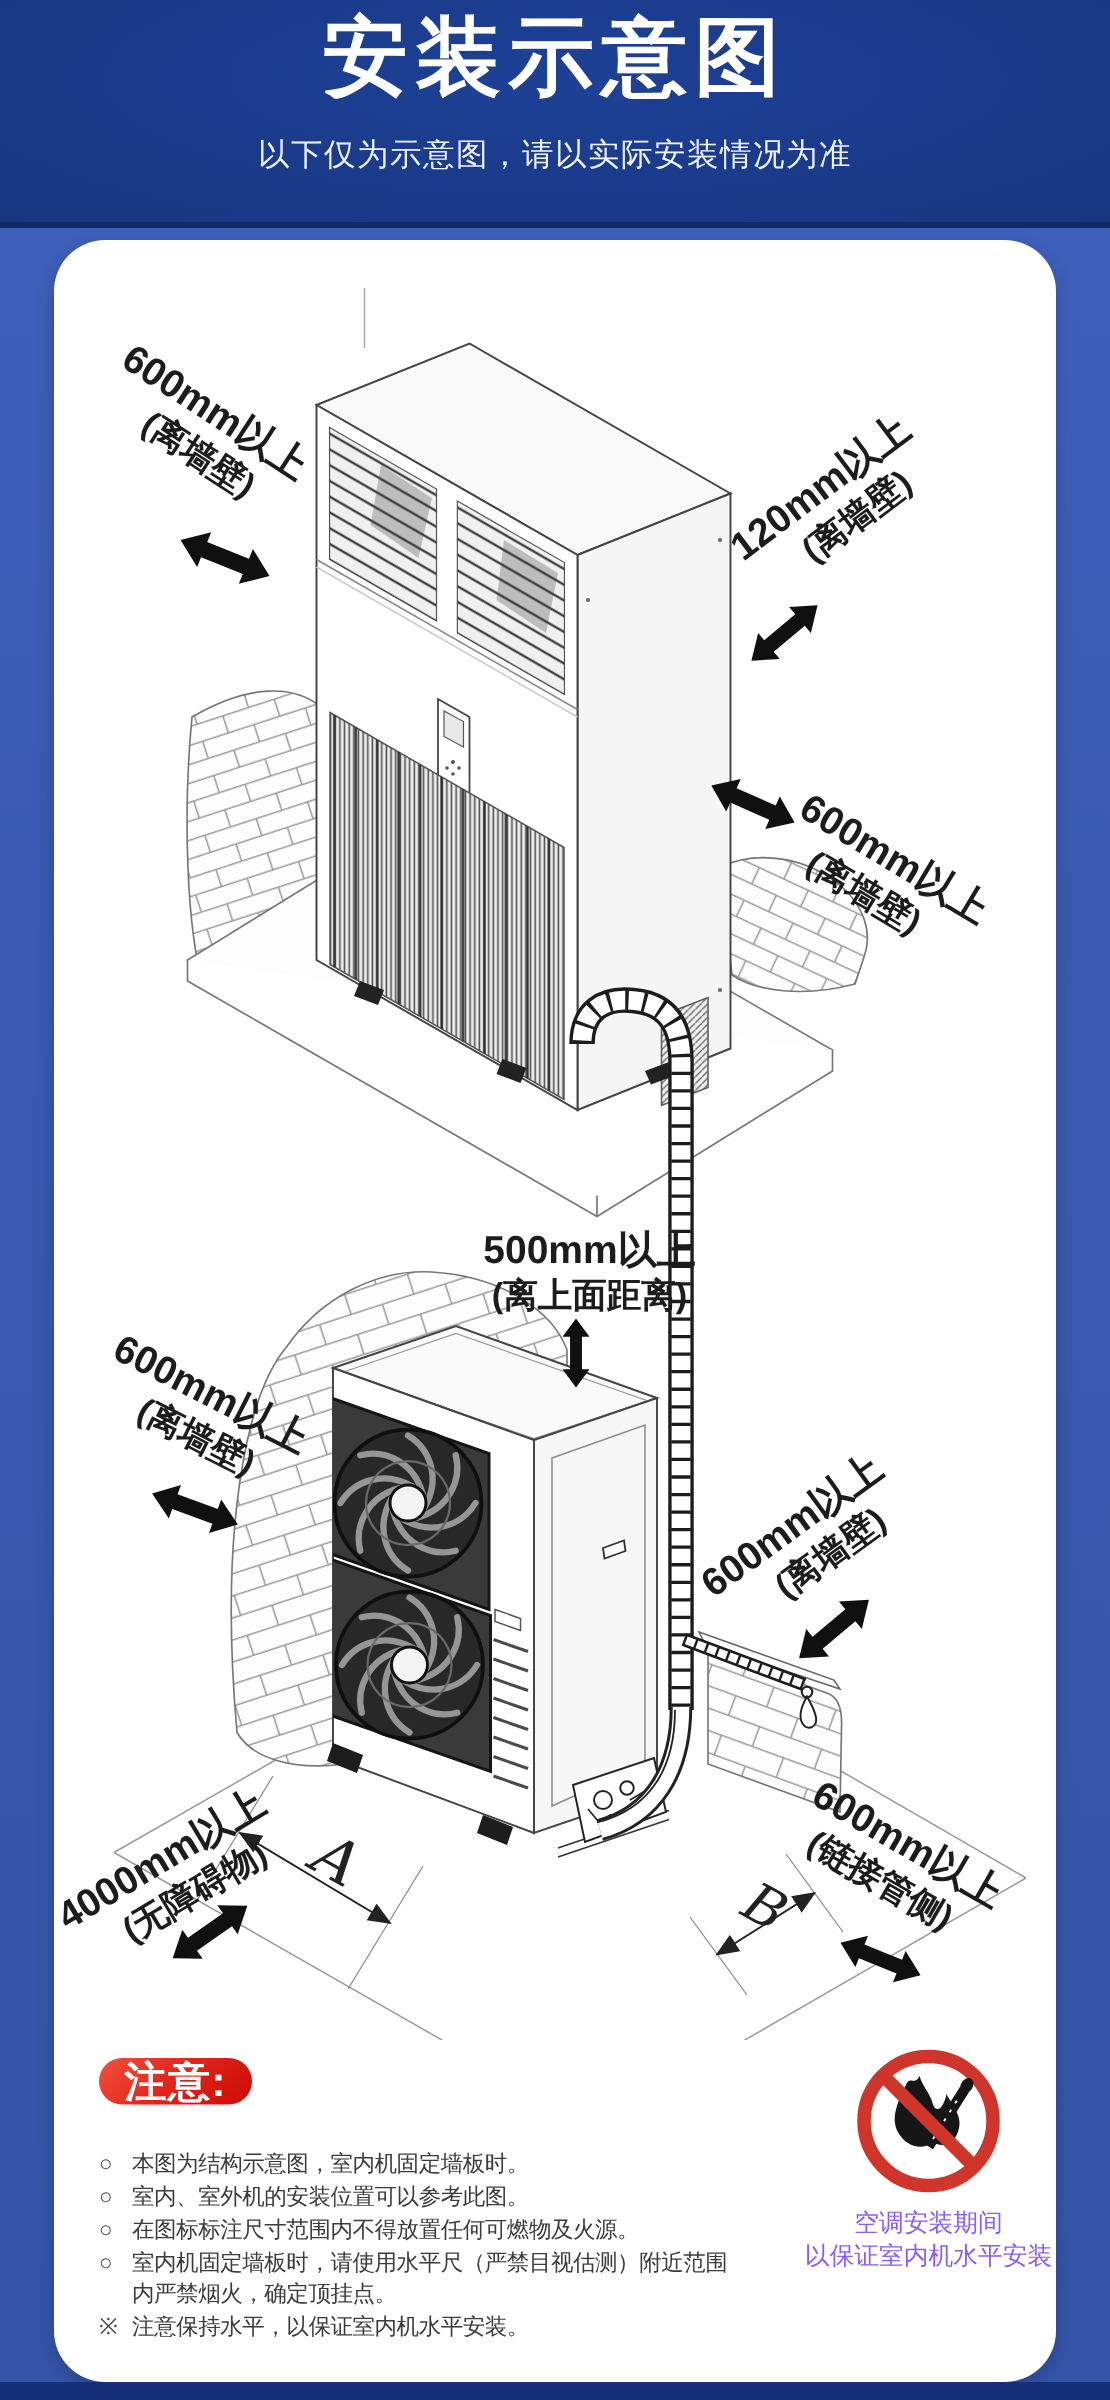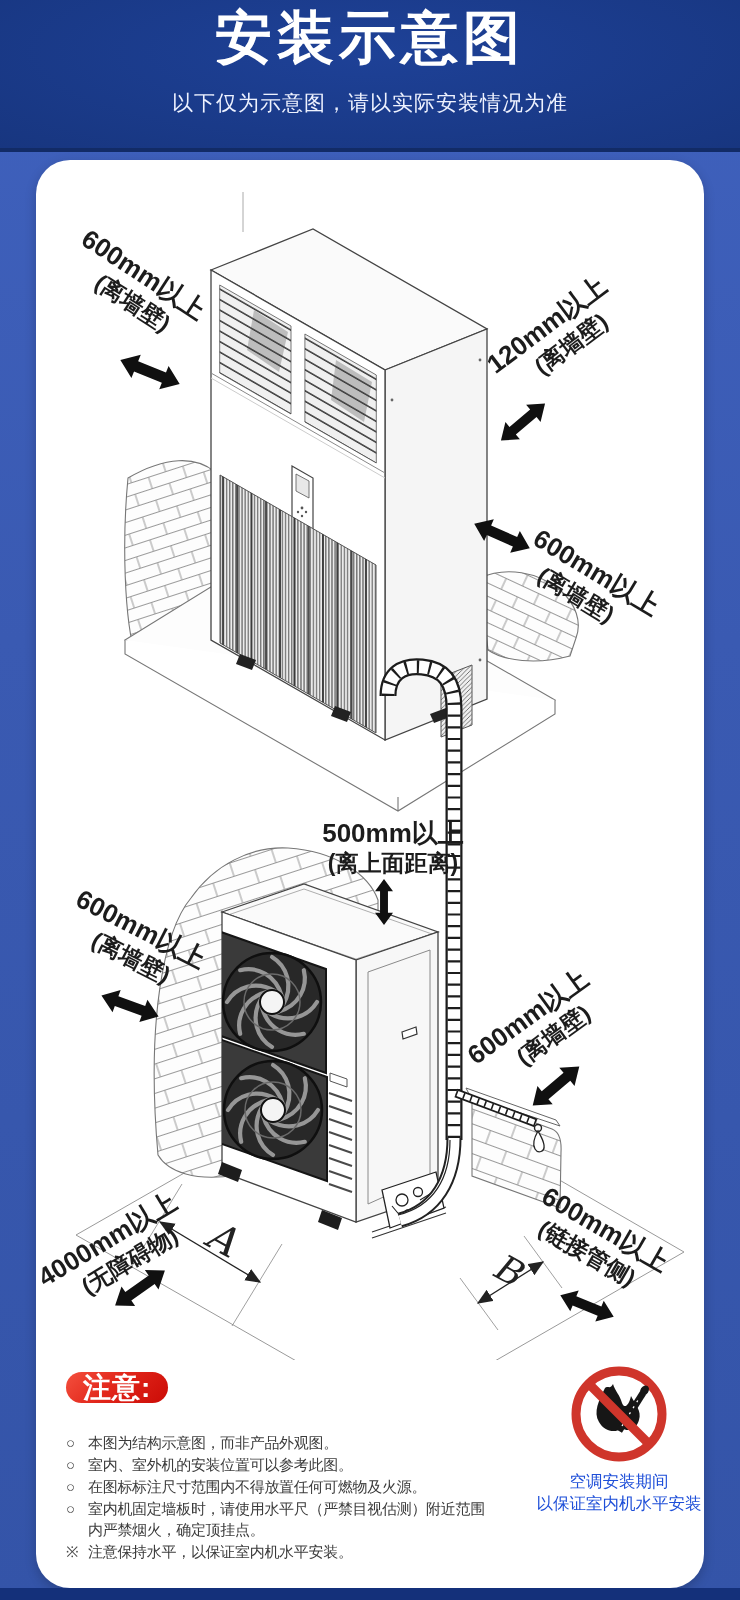--- a/index.html
+++ b/index.html
@@ -30,21 +30,21 @@
     position:absolute;left:30px;top:1212px;height:31px;line-height:31px;
     padding:0 17px;border-radius:16px;color:#fff;font-size:28px;font-weight:bold;
     letter-spacing:1px;background:linear-gradient(135deg,#f4503e 0%,#e2271b 45%,#cb0b06 100%);
   }
   .notice-list{position:absolute;left:30px;top:1272px;width:430px;margin:0;padding:0;list-style:none;}
   .notice-list li{display:flex;margin-bottom:1px;font-size:15px;letter-spacing:-0.3px;
     line-height:21px;color:#3b3b3b;}
   .notice-list .marker{flex:0 0 22px;color:#4a4a4a;}
   .notice-list .txt{width:400px;}
   .fire-block{position:absolute;left:492px;top:1202px;width:182px;text-align:center;}
-  .fire-block .cap{font-size:16.5px;color:#1d4ed8;line-height:22px;}
+  .fire-block .cap{font-size:16.5px;color:#8b5cf6;line-height:22px;}
   .footer-band{position:absolute;left:0;top:1588px;width:740px;height:12px;background:#14307a;}
 </style>
 </head>
 <body>
 
 <div class="header">
   <h1>安装示意图</h1>
   <p>以下仅为示意图，请以实际安装情况为准</p>
 </div>
 
@@ -290,21 +290,21 @@
       <text class="dim" x="182" y="1092" transform="rotate(29 182 1092)">A</text>
       <text class="dim dimB" x="468" y="1122" transform="rotate(29 468 1122)">B</text>
     </g>
   </svg>
 
   <div class="notice-badge">注意:</div>
 
   <ul class="notice-list">
     <li>
       <span class="marker">○</span>
-      <span class="txt">本图为结构示意图，而非产品外观图。</span>
+      <span class="txt">本图为结构示意图，室内机固定墙板时。</span>
     </li>
     <li>
       <span class="marker">○</span>
       <span class="txt">室内、室外机的安装位置可以参考此图。</span>
     </li>
     <li>
       <span class="marker">○</span>
       <span class="txt">在图标标注尺寸范围内不得放置任何可燃物及火源。</span>
     </li>
     <li>

